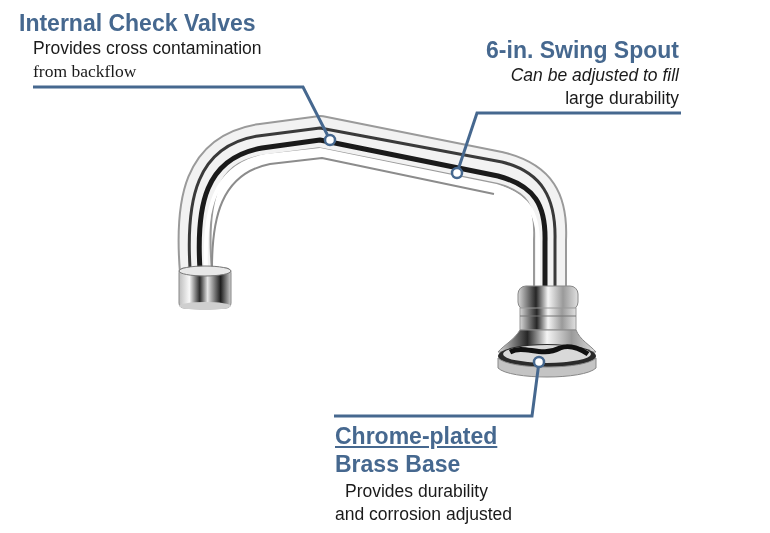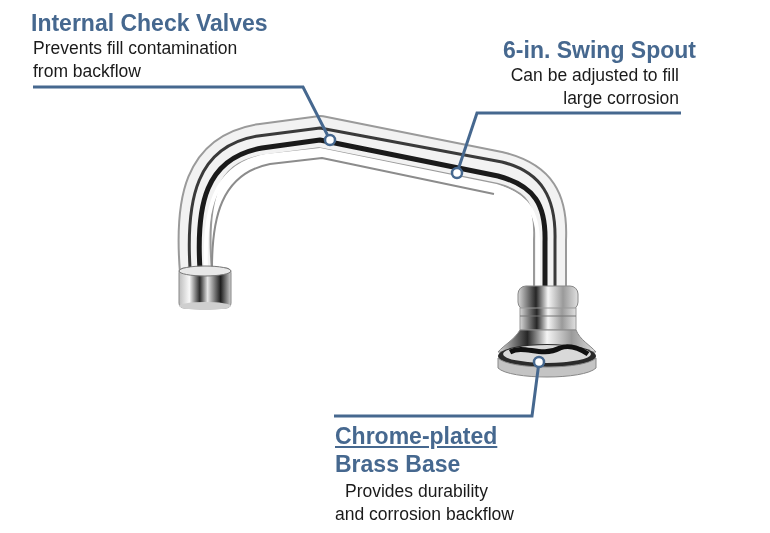--- a/index.html
+++ b/index.html
@@ -73,24 +73,24 @@
   <g>
     <polyline points="681,113 477,113 457,173" fill="none" stroke="#46688f" stroke-width="3"></polyline>
     <circle cx="457" cy="173" r="5" fill="#ffffff" stroke="#46688f" stroke-width="2.5"></circle>
   </g>
   <g>
     <polyline points="334,416 532,416 539,362" fill="none" stroke="#46688f" stroke-width="3"></polyline>
     <circle cx="539" cy="362" r="5" fill="#ffffff" stroke="#46688f" stroke-width="2.5"></circle>
   </g>
 </svg>
 
-<div class="title" style="left:31px; top:10px;">Internal Check Valves</div>
-<div class="desc" style="left:33px; top:37px;">Prevents fill contamination</div>
-<div class="desc" style="left:33px; top:60px;">from backflow</div>
+<div class="title" style="left:19px; top:10px;">Internal Check Valves</div>
+<div class="desc" style="left:33px; top:37px;">Provides cross contamination</div>
+<div class="desc" style="left:33px; top:60px;font-family:Liberation Serif, serif;">from backflow</div>
 
-<div class="title right" style="right:74px; top:37px;text-align:right;">6-in. Swing Spout</div>
-<div class="desc right" style="right:91px; top:64px;">Can be adjusted to fill</div>
-<div class="desc right" style="right:91px; top:87px;">large corrosion</div>
+<div class="title right" style="right:91px; top:37px;text-align:right;">6-in. Swing Spout</div>
+<div class="desc right" style="right:91px; top:64px;font-style:italic;">Can be adjusted to fill</div>
+<div class="desc right" style="right:91px; top:87px;">large durability</div>
 
 <div class="title" style="left:335px; top:423px;text-decoration:underline;">Chrome-plated</div>
 <div class="title" style="left:335px; top:451px;">Brass Base</div>
 <div class="desc" style="left:345px; top:480px;">Provides durability</div>
-<div class="desc" style="left:335px; top:503px;">and corrosion backflow</div>
+<div class="desc" style="left:335px; top:503px;">and corrosion adjusted</div>
 
 </body></html>

